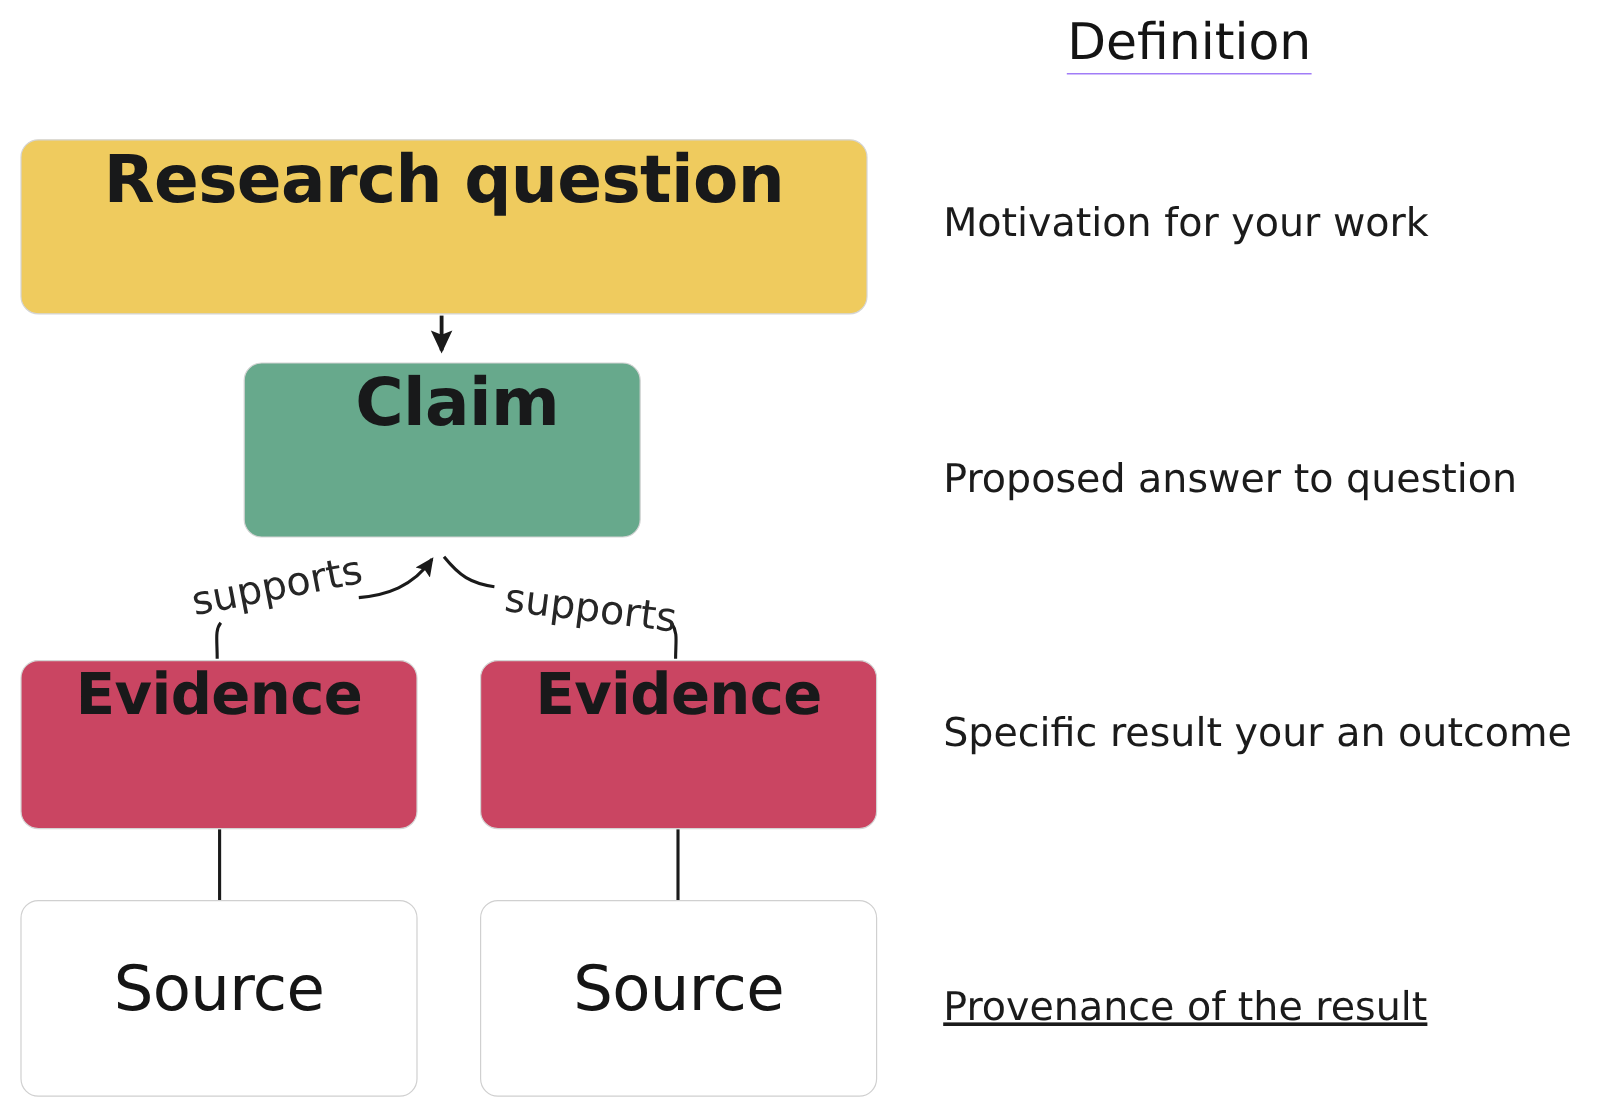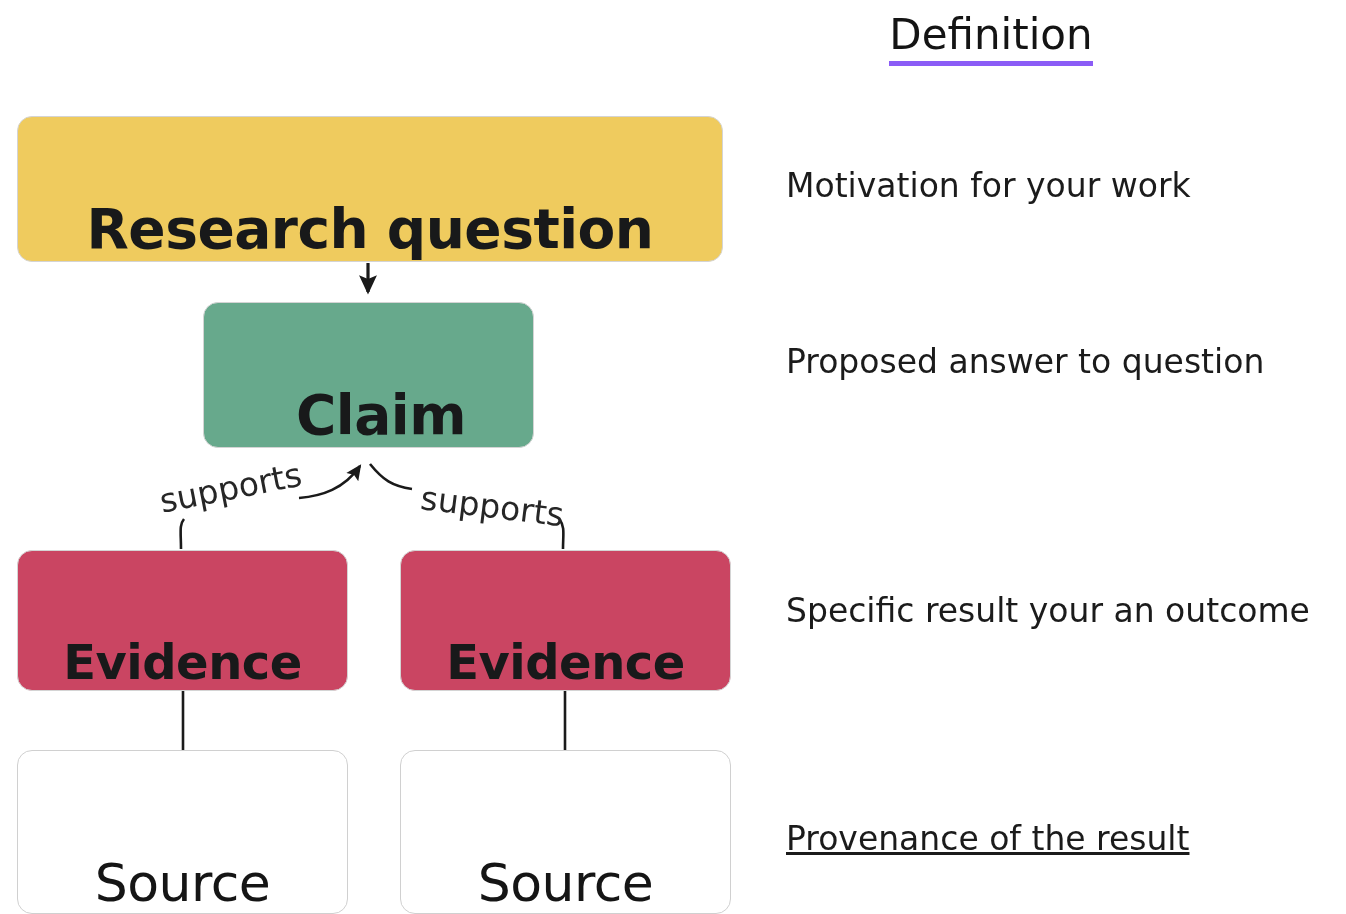--- a/index.html
+++ b/index.html
@@ -21,21 +21,21 @@
     left: 0; top: 0;
     width: 1346px;
     height: 914px;
   }
 
   
   .node {
     position: absolute;
     box-sizing: border-box;
     display: flex;
-    align-items: flex-end;
+    align-items: flex-start;
     justify-content: center;
     border-radius: 15px;
     border: 1.5px solid #d4d4d4;
     font-weight: bold;
     color: #18191a;
     letter-spacing: -0.5px;
     user-select: none;
   }
 
   
@@ -72,21 +72,21 @@
 
   
   .node-source {
     top: 750px;
     width: 331px;
     height: 164px;
     background: #ffffff;
     border: 1.5px solid #d0d0d0;
     font-weight: normal;
     font-size: 52px;
-    align-items: flex-end;
+    align-items: flex-start;
     padding-top: 44px;
     color: #151515;
   }
   #node-source-left  { left: 17px; }
   #node-source-right { left: 400px; }
 
   
   .supports-label {
     position: absolute;
     font-size: 33px;
@@ -114,36 +114,36 @@
     left: 766px;
     top: 10px;
     width: 450px;
     text-align: center;
     font-size: 42px;
     font-weight: normal;
     color: #141414;
     user-select: none;
   }
   .definition-heading span {
-    border-bottom: 5px solid #8b5cf6;
+    border-bottom: 1px solid #8b5cf6;
     padding-bottom: 2px;
   }
 
   .definition-row {
     position: absolute;
     left: 766px;
     font-size: 33px;
     font-weight: normal;
     color: #1b1b1b;
     white-space: nowrap;
     user-select: none;
     margin-left: 20px;
   }
   #definition-0 { top: 166px; }
-  #definition-1 { top: 342px; }
+  #definition-1 { top: 379px; }
   #definition-2 { top: 591px; }
   #definition-3 { top: 819px; text-decoration: underline; }
 </style>
 </head>
 <body>
 
 <svg id="canvas" viewBox="0 0 1346 914" xmlns="http://www.w3.org/2000/svg">
   <defs>
     <marker id="arrowhead" markerWidth="7" markerHeight="7" refX="5.2" refY="3.2" orient="auto" markerUnits="strokeWidth">
       <path d="M0,0.4 L6,3.2 L0,6 L1.1,3.2 Z" fill="#1a1a1a"></path>

